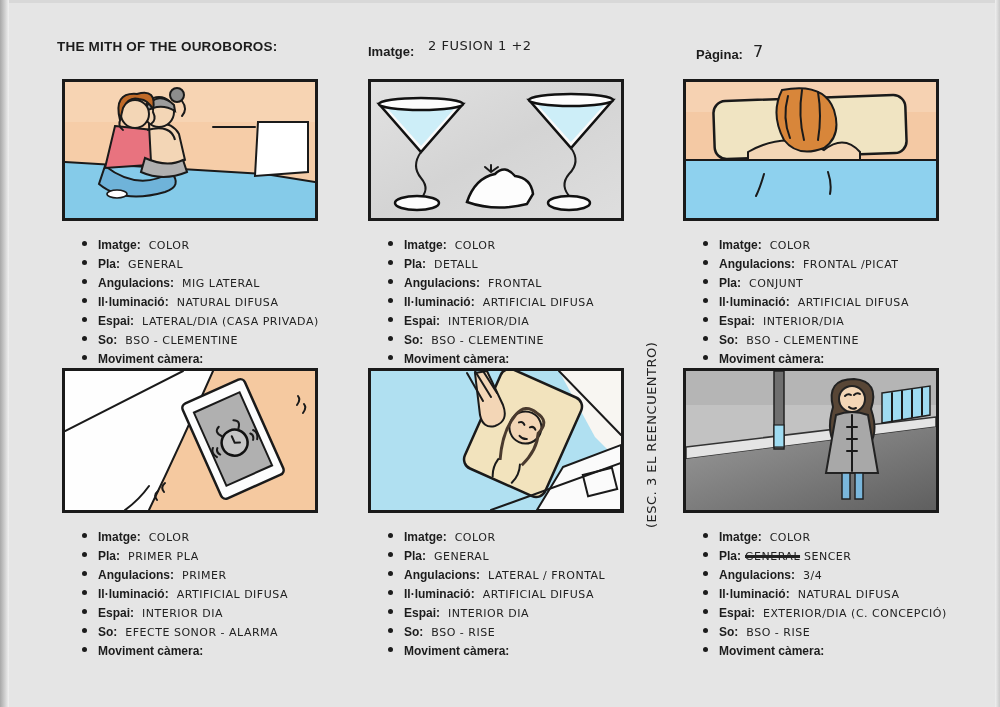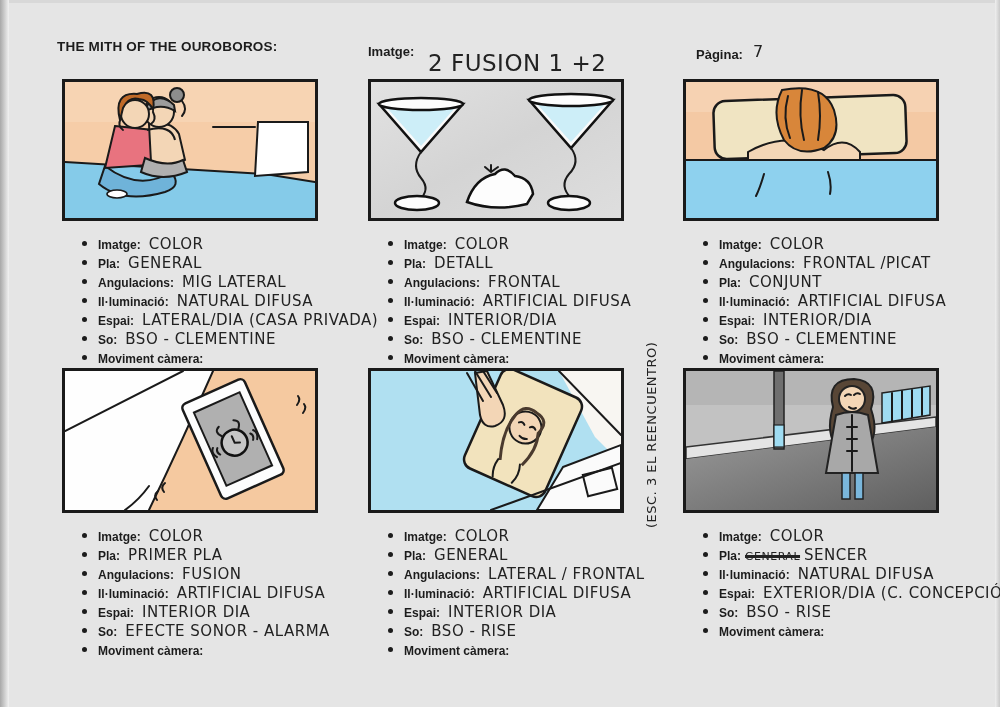--- a/index.html
+++ b/index.html
@@ -10,40 +10,40 @@
   
   .edge-left{position:absolute;left:0;top:0;width:9px;height:100%;
     background:linear-gradient(to right,#a8a8a8,#dcdcdc 70%,#f2f2f2);}
   .edge-top{position:absolute;left:0;top:0;width:100%;height:3px;background:#d8d8d8;}
   .edge-right{position:absolute;right:0;top:0;width:5px;height:100%;
     background:linear-gradient(to left,#c9c9c9,#efefef);}
   .hdr-title{position:absolute;left:57px;top:39px;font-size:13.5px;font-weight:bold;letter-spacing:.2px;}
   .hdr-label{position:absolute;font-size:13px;font-weight:bold;}
   .hw{font-family:"DejaVu Sans",sans-serif;letter-spacing:.5px;color:#222;}
   .escena-label{left:368px;top:44px;}
-  .escena-value{position:absolute;left:428px;top:38px;font-size:23px;margin-top:12px;}
+  .escena-value{position:absolute;left:428px;top:38px;font-size:13px;}
   .pagina-label{left:696px;top:47px;}
   .pagina-value{position:absolute;left:753px;top:42px;font-size:16px;}
   .side-note{
     position:absolute;left:644px;top:528px;width:240px;
     transform:rotate(-90deg);transform-origin:0 0;
     font-size:13px;white-space:nowrap;
   }
   .panel-col{position:absolute;width:256px;}
   .c1{left:62px;}  .c2{left:368px;}  .c3{left:683px;}
   .r1{top:79px;}   .r2{top:368px;}
   .frame{width:250px;height:136px;border:3px solid #1a1a1a;background:#fff;}
   .r2 .frame{height:139px;}
   .frame svg{display:block;width:100%;height:100%;}
   .fields{list-style:none;margin:13px 0 0 0;padding:0 0 0 20px;width:290px;}
   .fields li{position:relative;padding-left:16px;height:19px;line-height:19px;white-space:nowrap;}
   .fields li::before{content:"";position:absolute;left:0;top:7px;width:5px;height:5px;border-radius:50%;background:#1c1c1c;}
   .flabel{font-size:12px;font-weight:bold;margin-right:4px;margin-top:48px;}
   .fstruck{font-size:11px;text-decoration:line-through;text-decoration-thickness:3px;margin-right:4px;}
-  .fvalue{font-size:15px;}
+  .fvalue{font-size:11px;}
   .sk{stroke:#1a1a1a;stroke-width:2;fill:none;stroke-linecap:round;stroke-linejoin:round;}
 </style>
 </head>
 <body>
 
 <div class="sheet">
   <div class="edge-top"></div>
   <div class="edge-right"></div>
 
   <div class="hdr-title">THE MITH OF THE OUROBOROS:</div>
@@ -220,21 +220,21 @@
       </svg>
     </div>
     <ul class="fields">
         <li>
     <span class="flabel">Imatge:</span><span class="fstruck hw"></span><span class="fvalue hw">COLOR</span>
   </li>
         <li>
     <span class="flabel">Pla:</span><span class="fstruck hw"></span><span class="fvalue hw">PRIMER PLA</span>
   </li>
         <li>
-    <span class="flabel">Angulacions:</span><span class="fstruck hw"></span><span class="fvalue hw">FUSION</span>
+    <span class="flabel">Angulacions:</span><span class="fstruck hw"></span><span class="fvalue hw">PRIMER</span>
   </li>
         <li>
     <span class="flabel">Il·luminació:</span><span class="fstruck hw"></span><span class="fvalue hw">ARTIFICIAL DIFUSA</span>
   </li>
         <li>
     <span class="flabel">Espai:</span><span class="fstruck hw"></span><span class="fvalue hw">INTERIOR DIA</span>
   </li>
         <li>
     <span class="flabel">So:</span><span class="fstruck hw"></span><span class="fvalue hw">EFECTE SONOR - ALARMA</span>
   </li>
@@ -319,20 +319,23 @@
       </svg>
     </div>
     <ul class="fields">
         <li>
     <span class="flabel">Imatge:</span><span class="fstruck hw"></span><span class="fvalue hw">COLOR</span>
   </li>
         <li>
     <span class="flabel">Pla:</span><span class="fstruck hw">GENERAL</span><span class="fvalue hw">SENCER</span>
   </li>
         <li>
+    <span class="flabel">Angulacions:</span><span class="fstruck hw"></span><span class="fvalue hw">3/4</span>
+  </li>
+        <li>
     <span class="flabel">Il·luminació:</span><span class="fstruck hw"></span><span class="fvalue hw">NATURAL DIFUSA</span>
   </li>
         <li>
     <span class="flabel">Espai:</span><span class="fstruck hw"></span><span class="fvalue hw">EXTERIOR/DIA (C. CONCEPCIÓ)</span>
   </li>
         <li>
     <span class="flabel">So:</span><span class="fstruck hw"></span><span class="fvalue hw">BSO - RISE</span>
   </li>
         <li>
     <span class="flabel">Moviment càmera:</span><span class="fstruck hw"></span><span class="fvalue hw"></span>

